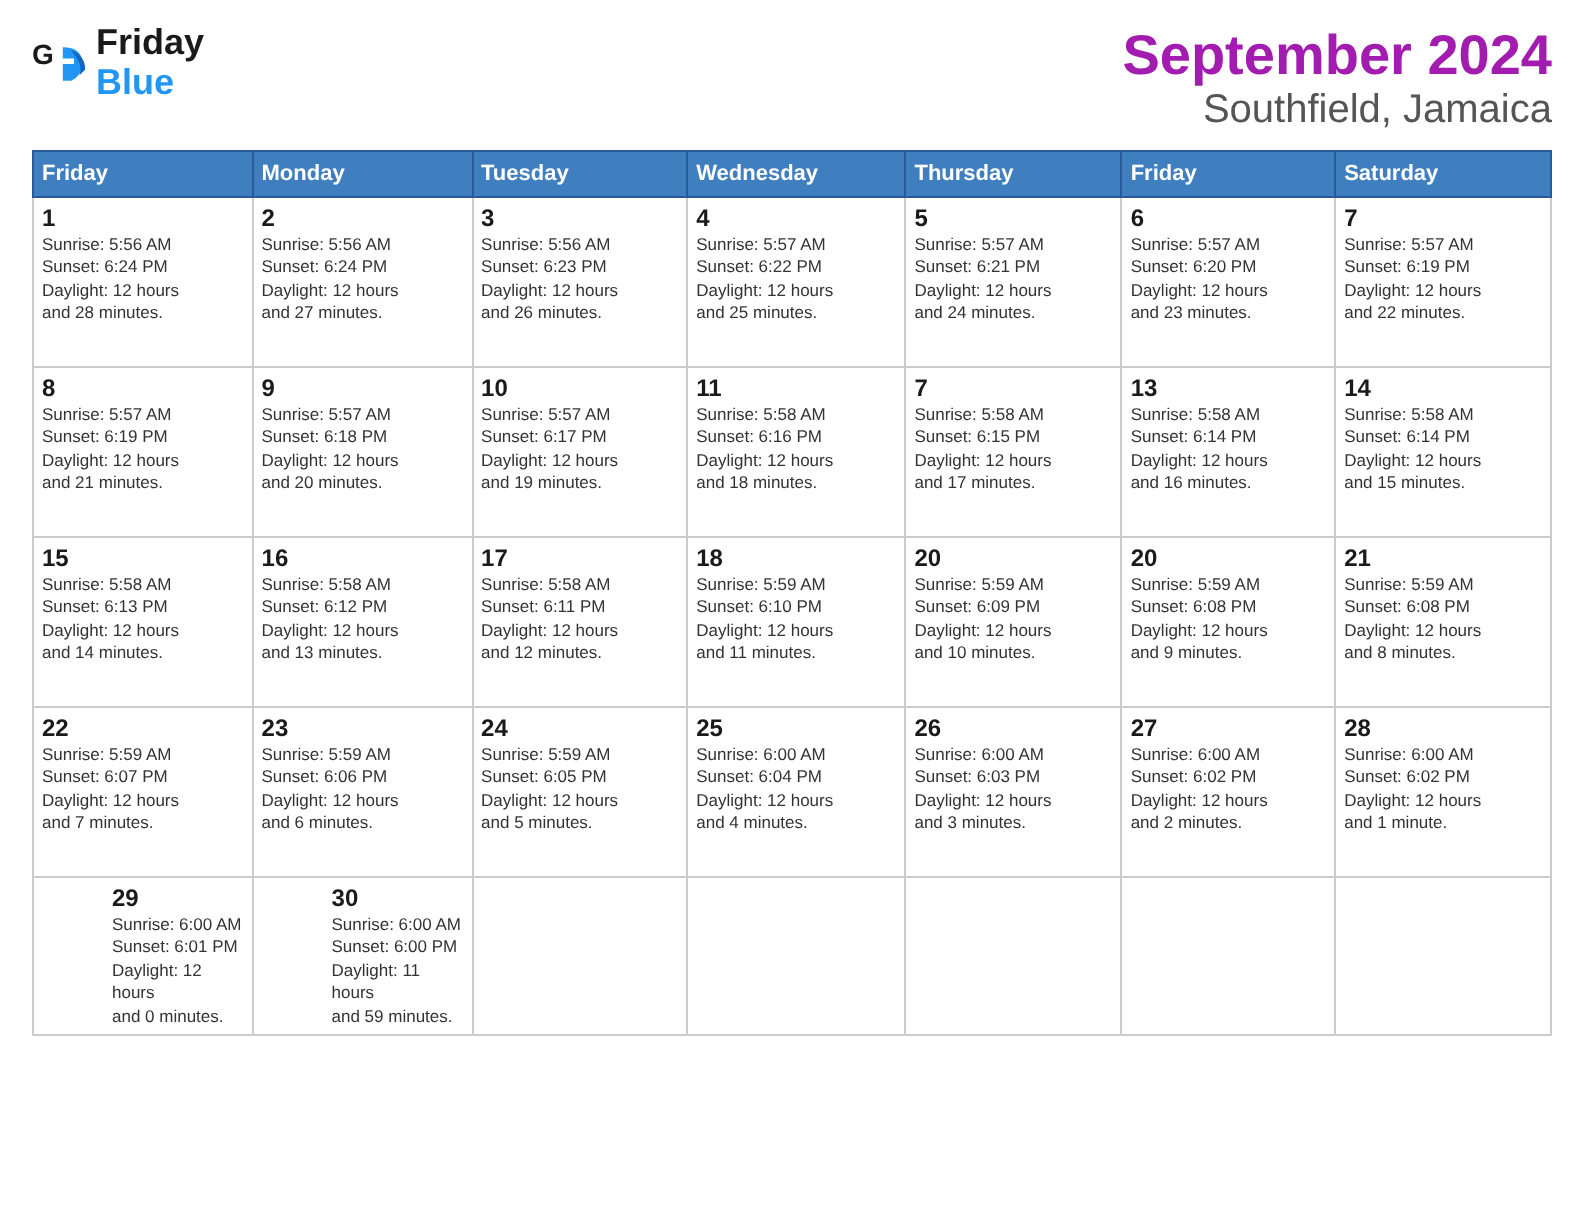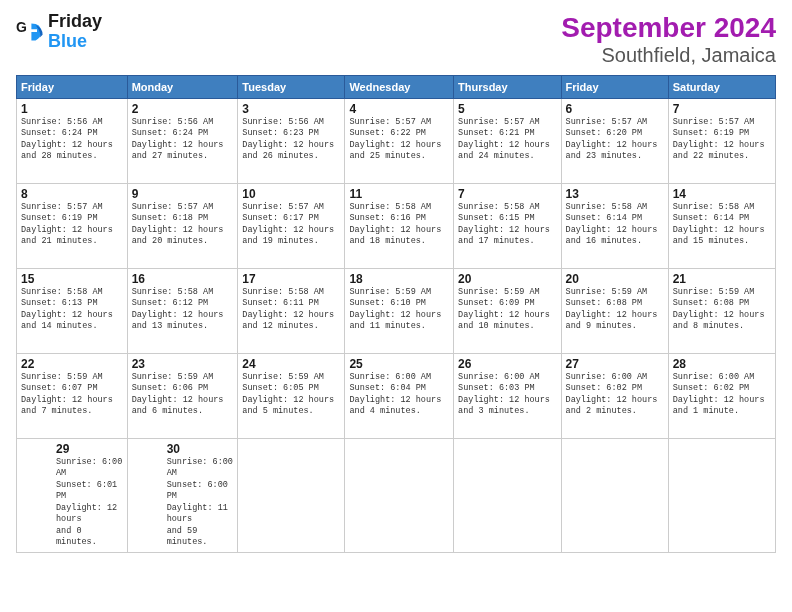--- a/index.html
+++ b/index.html
@@ -79,21 +79,20 @@
       font-size: 12px;
       font-weight: bold;
       color: #1a1a1a;
       display: block;
       margin-bottom: 1px;
     }
     .day-info {
       font-size: 8.5px;
       color: #333;
       line-height: 1.35;
-      font-family: Liberation Mono, monospace;
     }
     .empty-cell {
       background: #f5f5f5;
     }
   </style>
 </head>
 <body>
 
 <div class="page">
   <div class="header">

